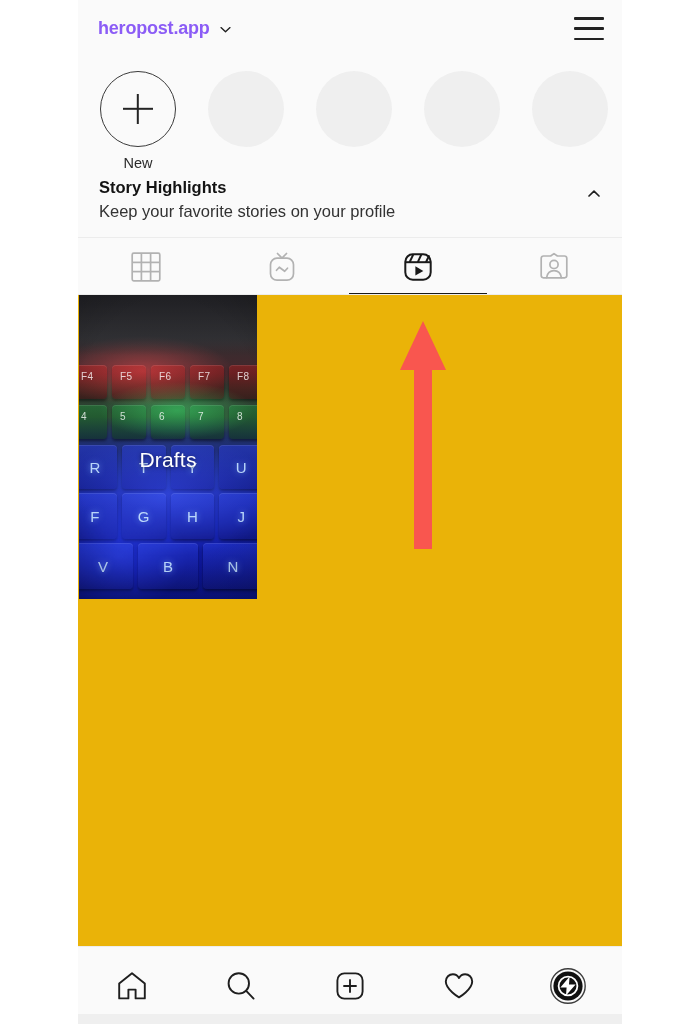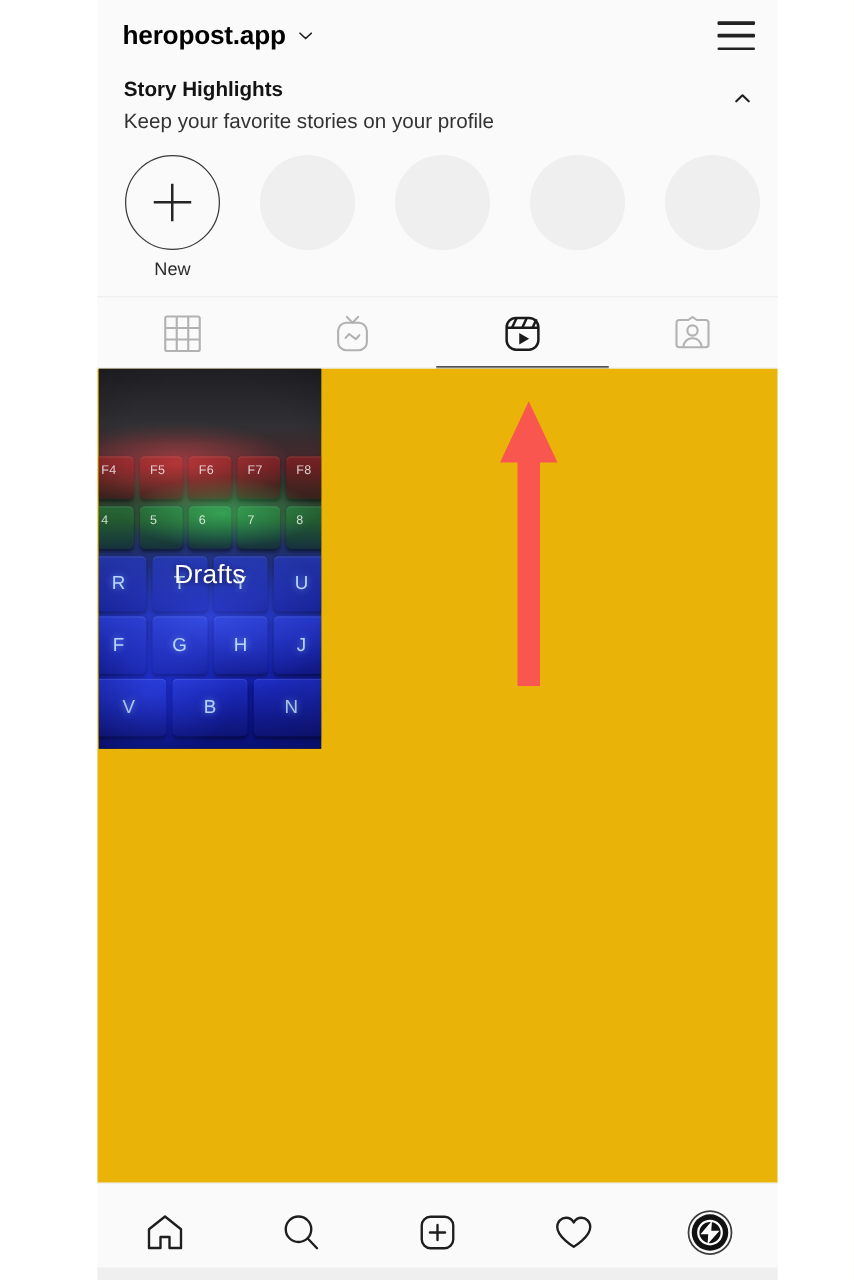--- a/index.html
+++ b/index.html
@@ -36,23 +36,23 @@
     padding: 0 18px 0 20px;
     box-sizing: border-box;
     background: #fafafa;
   }
   #username-group {
     display: flex;
     align-items: center;
     gap: 9px;
   }
   #username {
-    font-size: 21px;
+    font-size: 18px;
     font-weight: bold;
-    color: #000000;
+    color: #8b5cf6;
     letter-spacing: -0.2px;
     line-height: 1;
   }
   .chev-down {
     width: 13px;
     height: 13px;
     display: block;
   }
   #topbar-spacer { flex: 1 1 auto; }
   #hamburger {
@@ -330,49 +330,49 @@
     </div>
     <div id="topbar-spacer"></div>
     <div id="hamburger">
       <span></span>
       <span></span>
       <span></span>
     </div>
   </div>
 
   <div id="highlights">
+    <div id="highlights-row">
+      <div class="hl-item">
+        <div class="hl-circle new"></div>
+        <div class="hl-label">New</div>
+      </div>
+      <div class="hl-item">
+        <div class="hl-circle"></div>
+      </div>
+      <div class="hl-item">
+        <div class="hl-circle"></div>
+      </div>
+      <div class="hl-item">
+        <div class="hl-circle"></div>
+      </div>
+      <div class="hl-item">
+        <div class="hl-circle"></div>
+      </div>
+    </div>
+
     <div id="highlights-head">
       <div id="highlights-text">
         <div id="highlights-title">Story Highlights</div>
         <div id="highlights-sub">Keep your favorite stories on your profile</div>
       </div>
       <span class="chev-up">
         <svg width="16" height="16" viewBox="0 0 16 16">
           <path d="M3 10 L8 5.2 L13 10" fill="none" stroke="#1f1f1f" stroke-width="1.7" stroke-linecap="round" stroke-linejoin="round"></path>
         </svg>
       </span>
-    </div>
-
-    <div id="highlights-row">
-      <div class="hl-item">
-        <div class="hl-circle new"></div>
-        <div class="hl-label">New</div>
-      </div>
-      <div class="hl-item">
-        <div class="hl-circle"></div>
-      </div>
-      <div class="hl-item">
-        <div class="hl-circle"></div>
-      </div>
-      <div class="hl-item">
-        <div class="hl-circle"></div>
-      </div>
-      <div class="hl-item">
-        <div class="hl-circle"></div>
-      </div>
     </div>
   </div>
 
   <div id="tabbar">
 
     <div class="tab">
       <span>
         <svg width="30" height="30" viewBox="0 0 30 30">
           <rect x="1.2" y="1.2" width="27.6" height="27.6" rx="1.5" fill="none" stroke="#b2b2b2" stroke-width="1.7"></rect>
           <line x1="10.4" y1="1.2" x2="10.4" y2="28.8" stroke="#b2b2b2" stroke-width="1.7"></line>

